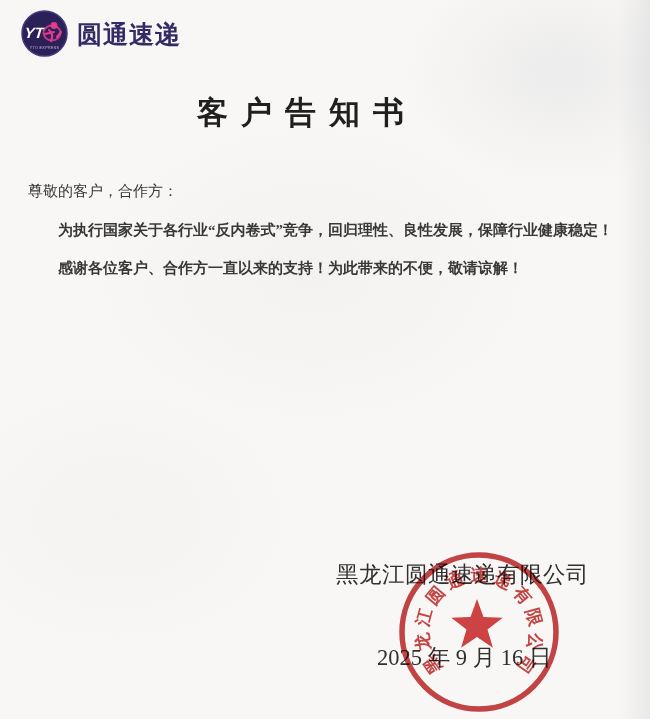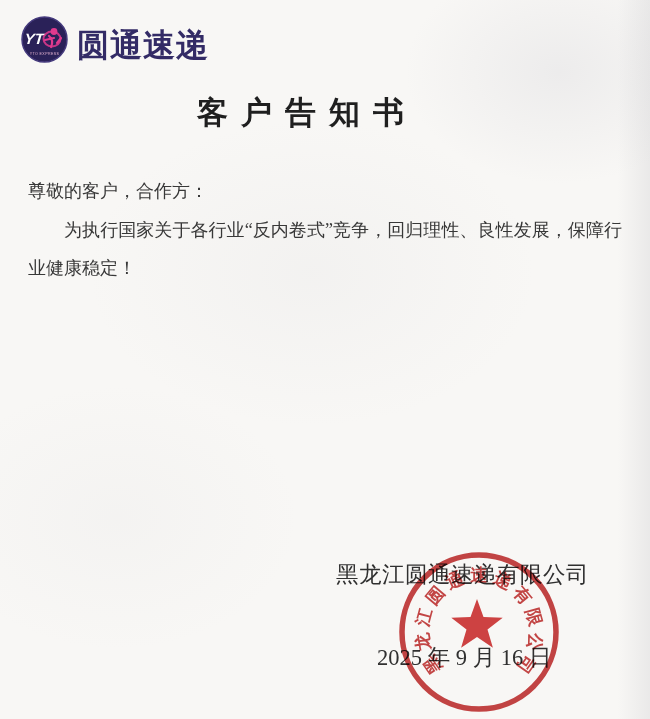--- a/index.html
+++ b/index.html
@@ -22,25 +22,25 @@
     position: absolute;
     top: 10px;
     left: 21px;
     display: flex;
     align-items: center;
     gap: 9px;
   }
   .logo-badge { width: 47px; height: 47px; display: block; }
   .brand-name {
     font-family: "Liberation Sans", sans-serif;
-    font-size: 32px;
+    font-size: 25px;
     font-weight: 700;
     color: #332b66;
     letter-spacing: 1px;
-    margin-top: 14px;
+    margin-top: 2px;
   }
 
   
   .title {
     position: absolute;
     top: 92px;
     left: 0;
     width: 100%;
     margin: 0;
     text-align: center;
@@ -50,27 +50,27 @@
     letter-spacing: 13px;
     color: #1f1f1f;
   }
 
   
   .doc-body {
     position: absolute;
     top: 172px;
     left: 28px;
     width: 594px;
-    font-size: 18px;
+    font-size: 15px;
     line-height: 38.5px;
     color: #383838;
     text-align: justify;
   }
   .doc-body p { margin: 0; }
-  .para { text-indent: 2em; }
+  .para { text-indent: 2em; font-weight: bold; }
 
   
   .sig-company {
     position: absolute;
     top: 559px;
     left: 336px;
     font-size: 22.5px;
     color: #303030;
     letter-spacing: 0.5px;
     white-space: nowrap;
@@ -134,20 +134,21 @@
       <text class="yt-sub" x="23.5" y="38.5" text-anchor="middle">YTO EXPRESS</text>
     </svg>
     <span class="brand-name">圆通速递</span>
   </div>
 
   <h1 class="title">客户告知书</h1>
 
   <div class="doc-body">
     <p class="salutation">尊敬的客户，合作方：</p>
     <p class="para">为执行国家关于各行业“反内卷式”竞争，回归理性、良性发展，保障行业健康稳定！</p>
+    <p class="para">感谢各位客户、合作方一直以来的支持！为此带来的不便，敬请谅解！</p>
   </div>
 
   <div class="sig-company">黑龙江圆通速递有限公司</div>
   <div class="sig-date">2025 年 9 月 16 日</div>
 
   <svg class="stamp" viewBox="0 0 166 166" aria-hidden="true">
     <circle class="seal-ring" cx="83" cy="83" r="77"></circle>
     <polygon class="seal-star" points="81,50 87.5,68.1 106.7,68.7 91.5,80.4 96.9,98.8 81,88 65.1,98.8 70.5,80.4 55.3,68.7 74.5,68.1"></polygon>
     <g class="seal-text">
         <text x="36.308333475527455" y="115.6938568720096" text-anchor="middle" dominant-baseline="central" transform="rotate(-125 36.308333475527455 115.6938568720096)" class="seal-char">黑</text>

